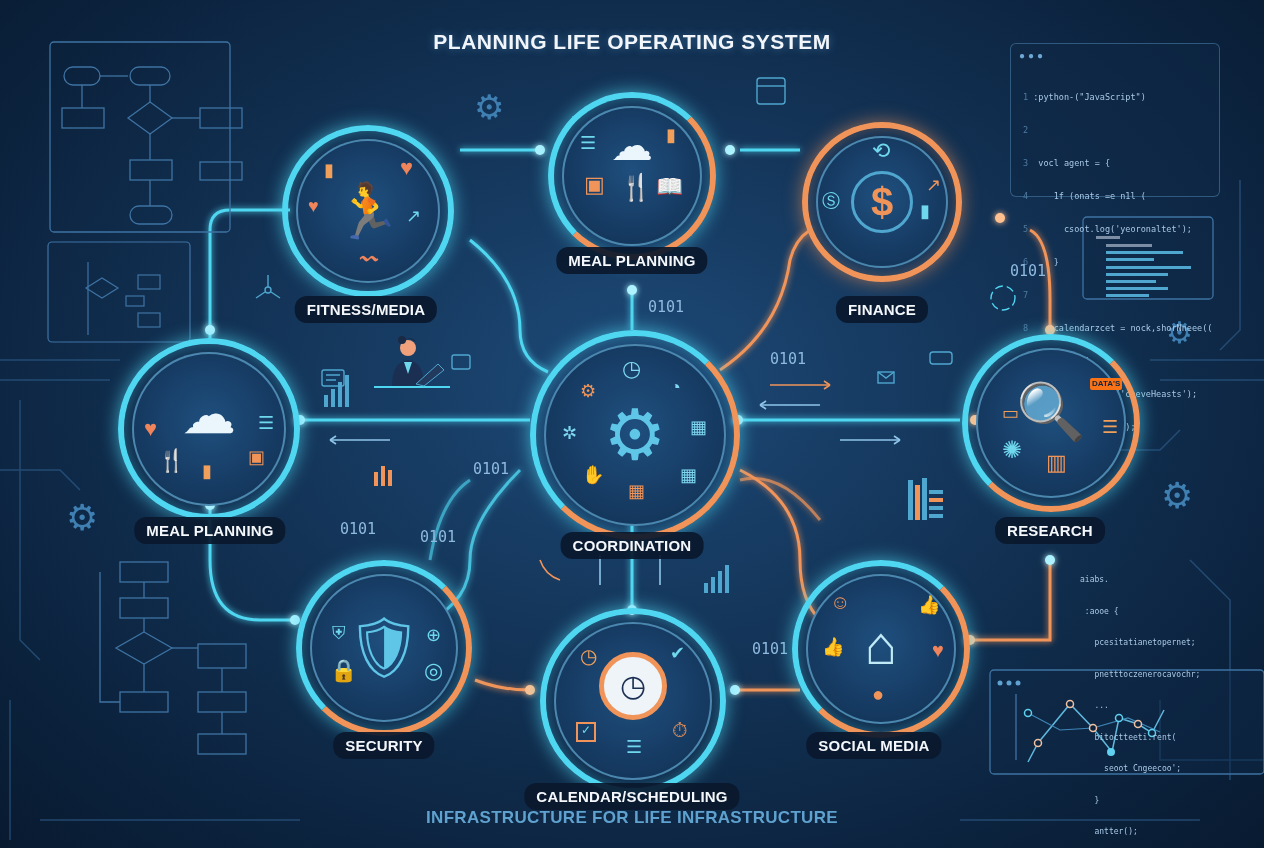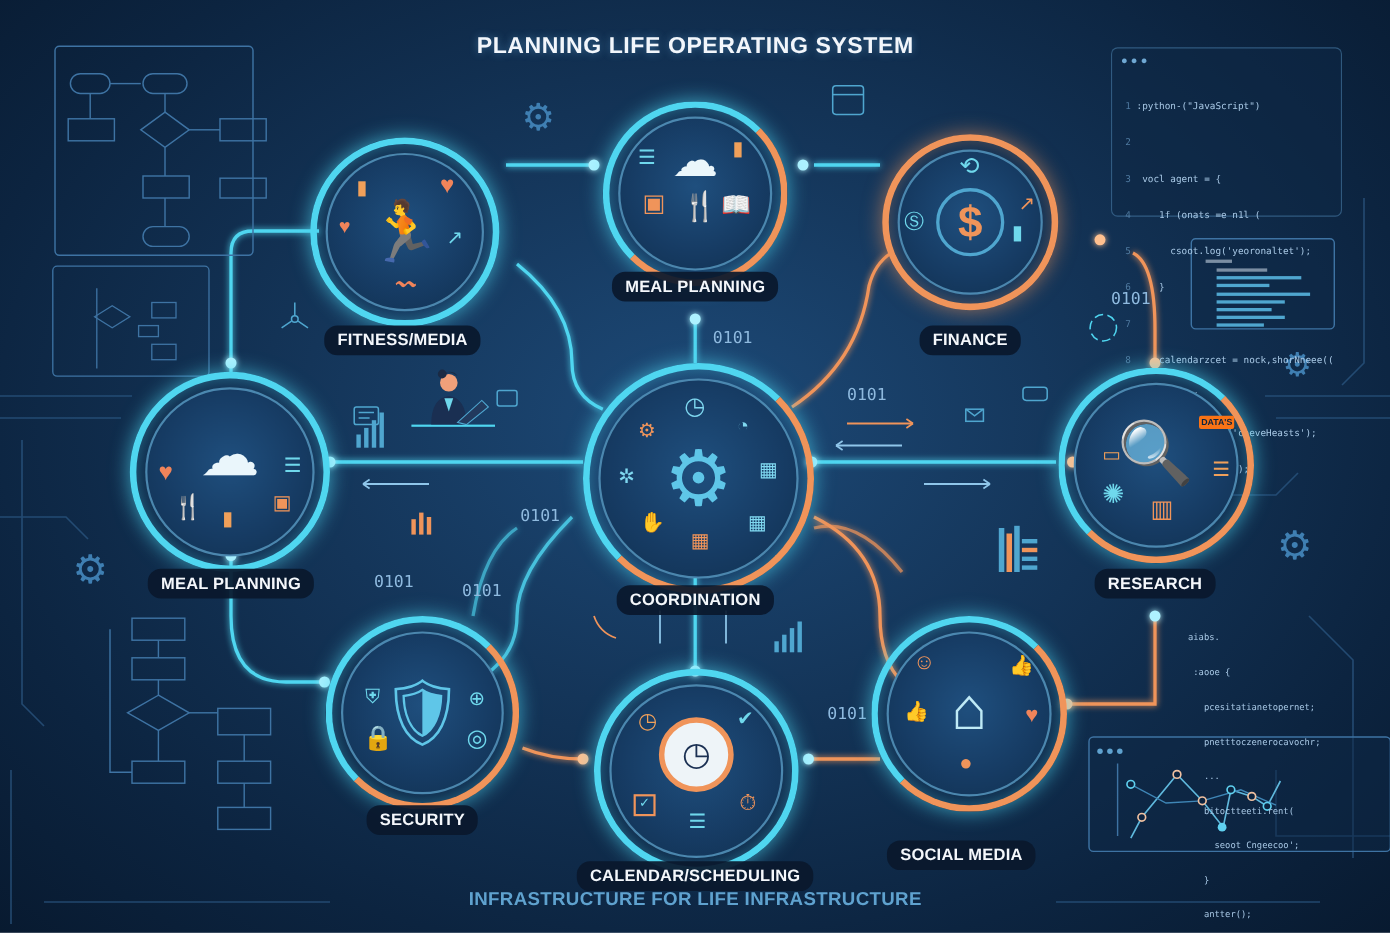--- a/index.html
+++ b/index.html
@@ -394,15 +394,15 @@
 <div class="node" style="left:792px;top:560px;width:178px;height:178px;">
   <div class="ring-outer mix"></div>
   <div class="ring-inner"></div>
   <div class="icon-core" style="top:48%;color:#bfeaf6;font-size:54px;">⌂</div>
   <div class="mini" style="left:38px;top:32px;color:#f0945a;font-size:20px;">☺</div>
   <div class="mini" style="left:126px;top:36px;color:#6fd8ec;">👍</div>
   <div class="mini" style="left:30px;top:78px;color:#6fd8ec;">👍</div>
   <div class="mini" style="left:140px;top:80px;color:#f0845a;font-size:20px;">♥</div>
   <div class="mini" style="left:80px;top:124px;color:#f0945a;font-size:20px;">●</div>
 </div>
-<div class="label" style="left:874px;top:732px;margin-top:32px;">SOCIAL MEDIA</div>
+<div class="label" style="left:874px;top:732px;">SOCIAL MEDIA</div>
 
 <div class="subtitle abs">INFRASTRUCTURE FOR LIFE INFRASTRUCTURE</div>
 
 </body></html>

